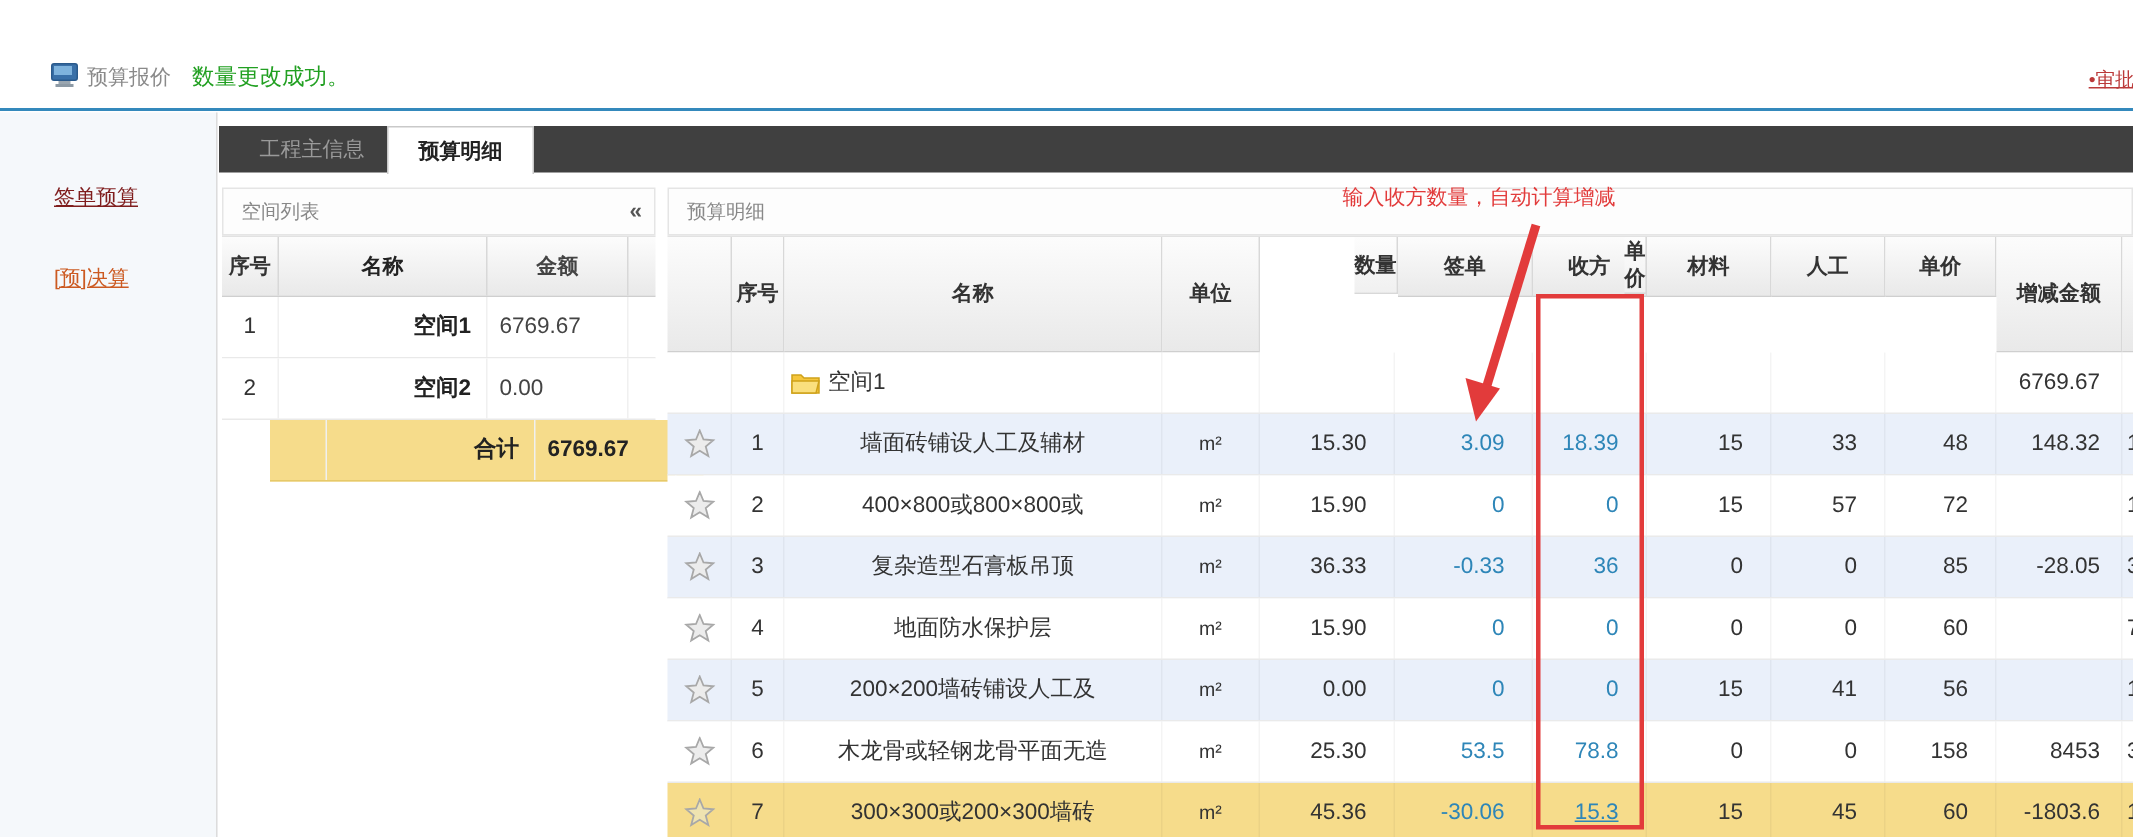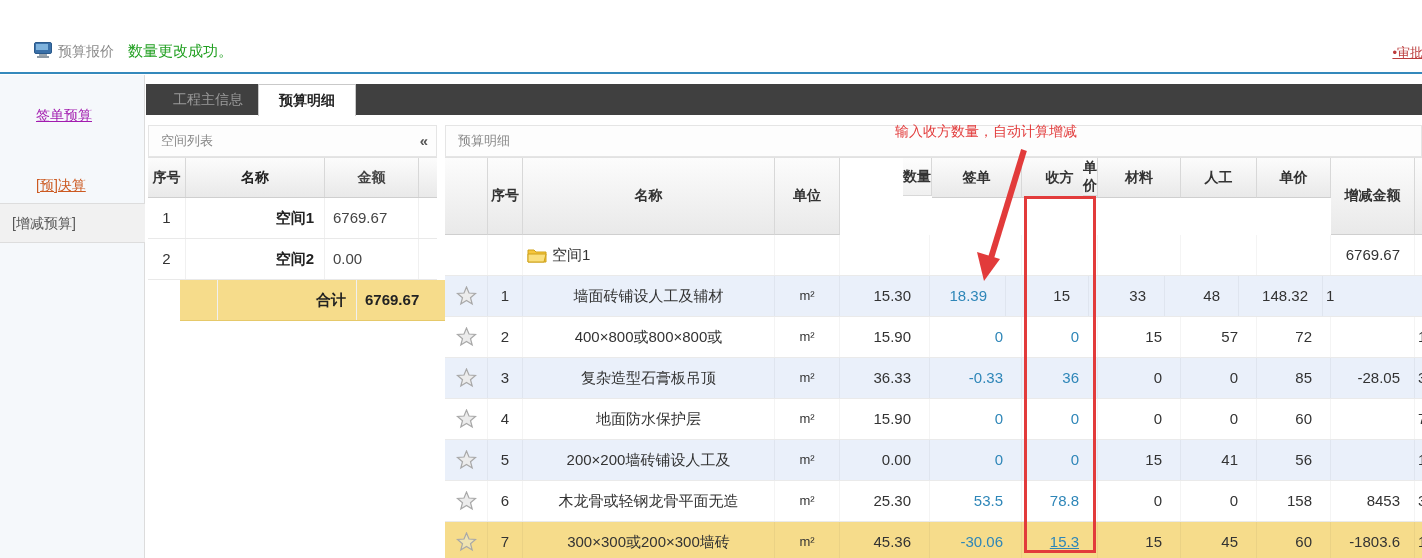--- a/index.html
+++ b/index.html
@@ -17,21 +17,21 @@
   .monitor-icon .screen-in { position:absolute; left:2px; top:2px; width:12px; height:6px; background:#7fb3dd; }
   .monitor-icon .base { position:absolute; left:5px; top:12px; width:8px; height:3px; background:#9aa6b0; }
   .monitor-icon .foot { position:absolute; left:3px; top:14px; width:12px; height:2px; background:#8d9aa5; }
   .toolbar .module { position:absolute; left:58px; top:12px; color:#8a8a8a; font-size:14px; }
   .toolbar .status { position:absolute; left:128px; top:11px; color:#22a022; font-size:15px; }
   .toolbar .approval { position:absolute; right:-14px; top:13px; color:#bb3a3a; font-size:13px; text-decoration:underline; white-space:nowrap; }
 
   
   .sidebar { position:absolute; left:0; top:75px; width:145px; height:483px; background:#f5f8fb; border-right:1px solid #dcdcdc; }
   .side-link { display:block; margin:0 0 0 18px; font-size:14px; }
-  .side-link.blue { position:absolute; left:18px; top:32px; color:#a21caf; text-decoration:underline; }
+  .side-link.blue { position:absolute; left:18px; top:48px; color:#7f1d1d; text-decoration:underline; }
   .side-link.orange { position:absolute; left:18px; top:102px; color:#cc5a22; text-decoration:underline; }
   .side-box { position:absolute; left:0; top:128px; width:145px; height:40px; background:#f1f1f1; border-top:1px solid #ddd; border-bottom:1px solid #ddd; line-height:38px; padding-left:12px; color:#555; font-size:14px; }
 
   
   .tabstrip { position:absolute; left:146px; top:84px; width:1276px; height:31px; background:#404040; }
   .tab { position:absolute; top:0; height:31px; line-height:31px; text-align:center; font-size:14px; }
   .tab.inactive { left:14px; width:96px; color:#9a9a9a; }
   .tab.active { left:112px; width:98px; background:#fff; border:1px solid #c9c9c9; border-bottom:none; height:32px; font-weight:bold; color:#222; }
 
   
@@ -101,21 +101,20 @@
         <div class="foot"></div>
     </div>
     <div class="module">预算报价</div>
     <div class="status">数量更改成功。</div>
     <a class="approval">•审批记</a>
   </div>
 
   <div class="sidebar">
     <a class="side-link blue">签单预算</a>
     <a class="side-link orange">[预]决算</a>
-    <div class="side-box">[增减预算]</div>
   </div>
 
   <div class="tabstrip">
     <div class="tab inactive">工程主信息</div>
     <div class="tab active">预算明细</div>
   </div>
 
   <div class="space-panel">
     <div class="panel-header" style="left:0;top:0;width:289px;">
       <span>空间列表</span>
@@ -200,20 +199,21 @@
     <div class="dt-row alt" style="top:151px;">
       <div class="c star w-star">
           <svg width="21" height="20" viewBox="0 0 21 20">
             <path d="M10.5 1 L13 7 L19.5 7.5 L14.5 11.7 L16.2 18 L10.5 14.5 L4.8 18 L6.5 11.7 L1.5 7.5 L8 7 Z" fill="#ececec" stroke="#a8a8a8" stroke-width="1.2"></path>
           </svg>
         </div>
       <div class="c seq w-seq">1</div>
       <div class="c name w-name">墙面砖铺设人工及辅材</div>
       <div class="c unit w-unit">m²</div>
       <div class="c num w-qd">15.30</div>
+      <div class="c num w-zj blue">3.09</div>
       <div class="c num w-sf blue">18.39</div>
       <div class="c num w-cl">15</div>
       <div class="c num w-rg">33</div>
       <div class="c num w-dj">48</div>
       <div class="c amt w-amt">148.32</div>
       <div class="c edge w-edge">1</div>
     </div>
 
     <div class="dt-row" style="top:192px;">
       <div class="c star w-star">

